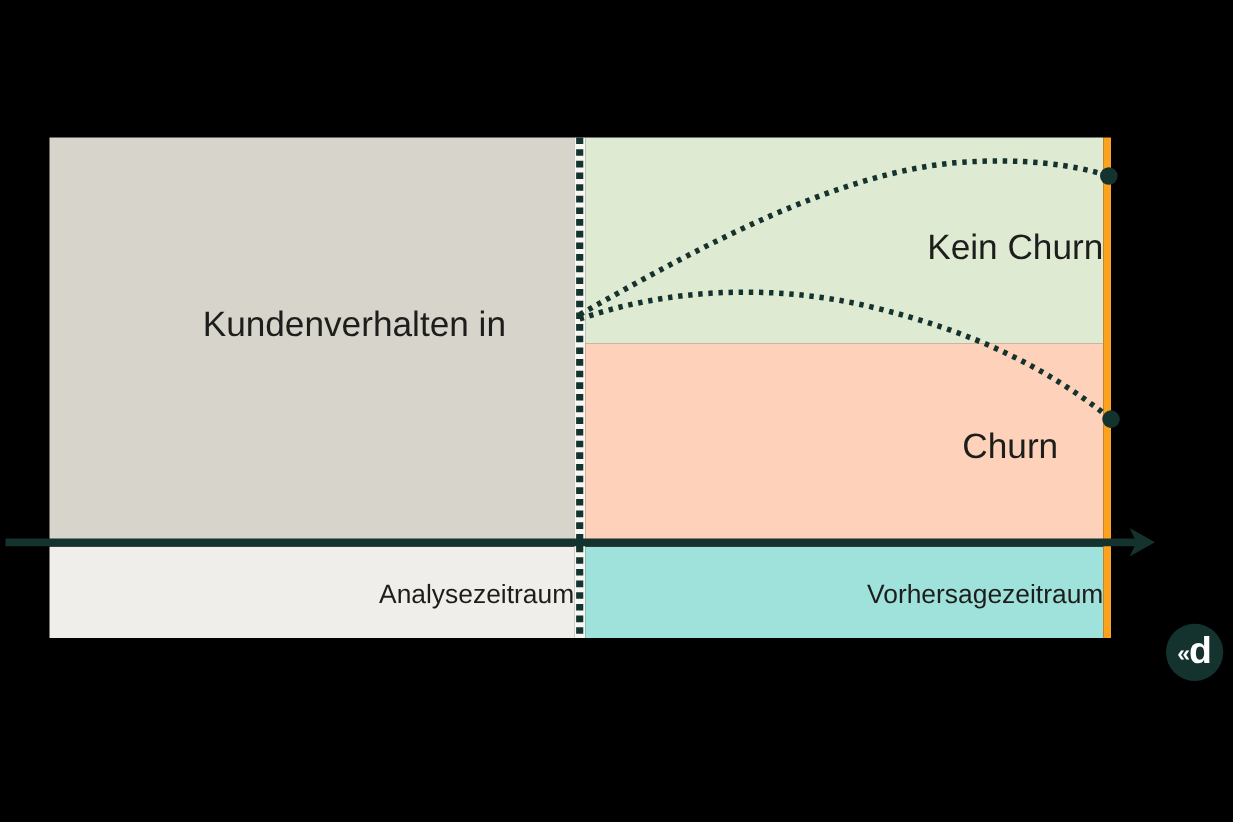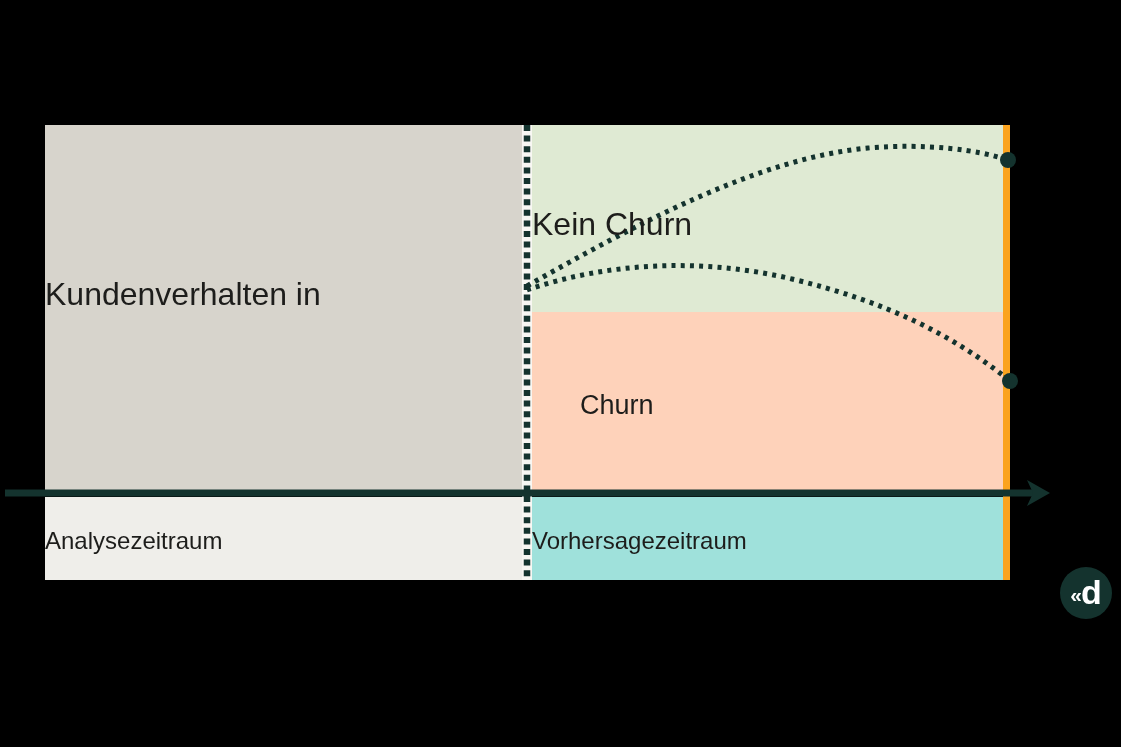--- a/index.html
+++ b/index.html
@@ -25,24 +25,24 @@
 
   
   .overlay { left:0; top:0; width:1121px; height:747px; pointer-events:none; }
   .axis-stroke   { stroke: var(--axis-color, #14332e); stroke-width: 7; fill: none; }
   .arrow-fill    { fill: var(--axis-color, #14332e); }
   .dotted-v      { stroke: var(--dotted-color, #14332e); stroke-width: 6.5; stroke-dasharray: 6 4.6; fill: none; }
   .dotted-curve  { stroke: var(--dotted-color, #14332e); stroke-width: 5;   stroke-dasharray: 4 5.2; fill: none; }
   .end-dot       { fill: var(--dotted-color, #14332e); }
 
   
-  .label { text-align: left; }
+  .label { text-align: right; }
   .past-label      { left:45px;  top:272px; width:415px; font-size:32px; line-height:44px; }
   .no-churn-label  { left:532px; top:206px; width:471px; font-size:32px; line-height:36px; }
-  .churn-label     { left:532px; top:387px; width:430px; font-size:27px; line-height:36px;padding-left:48px; }
+  .churn-label     { left:532px; top:387px; width:430px; font-size:32px; line-height:36px; }
   .analysis-label  { left:45px;  top:526px; width:477px; font-size:24px; line-height:30px; }
   .prediction-label{ left:532px; top:526px; width:471px; font-size:24px; line-height:30px; }
 
   
   .logo-circle {
     left:1060px; top:567px; width:52px; height:52px;
     border-radius: 50%;
     background: var(--logo-bg, #14332e);
     color: var(--logo-fg, #ffffff);
     display: flex; align-items: center; justify-content: center;

